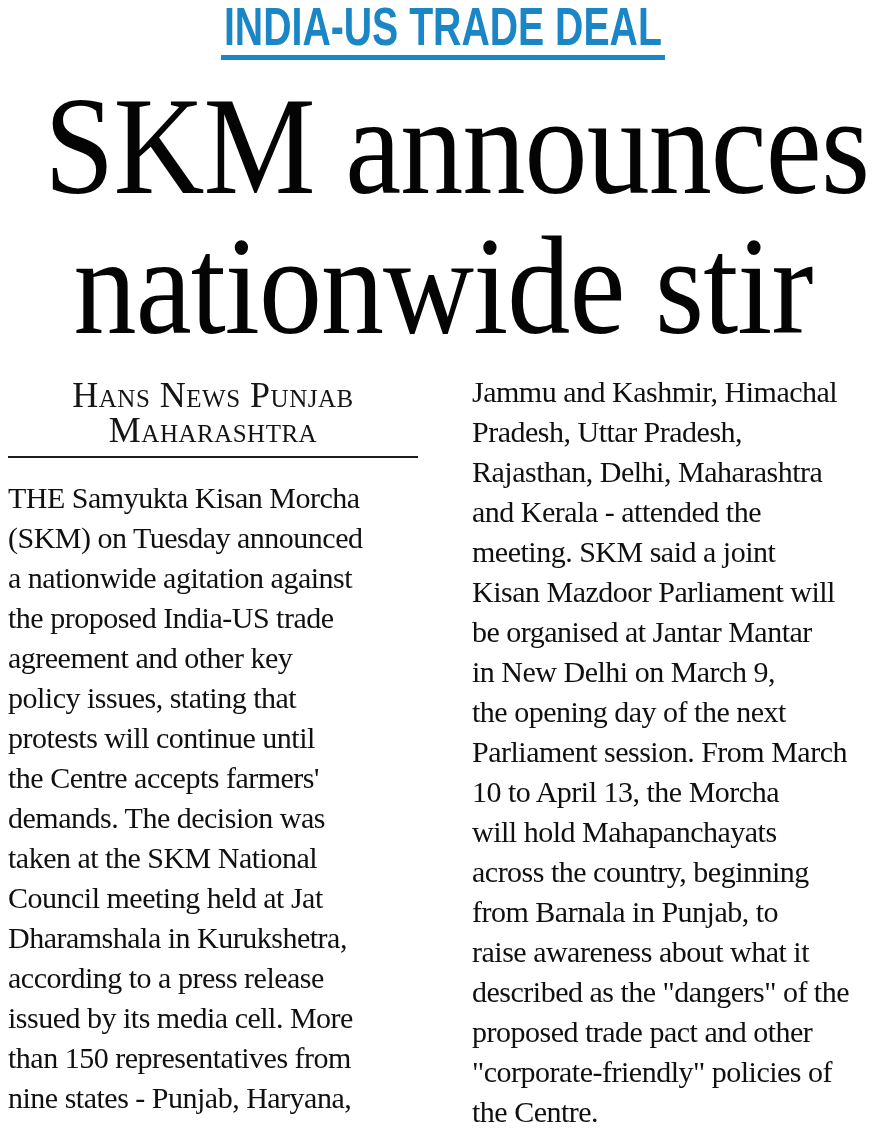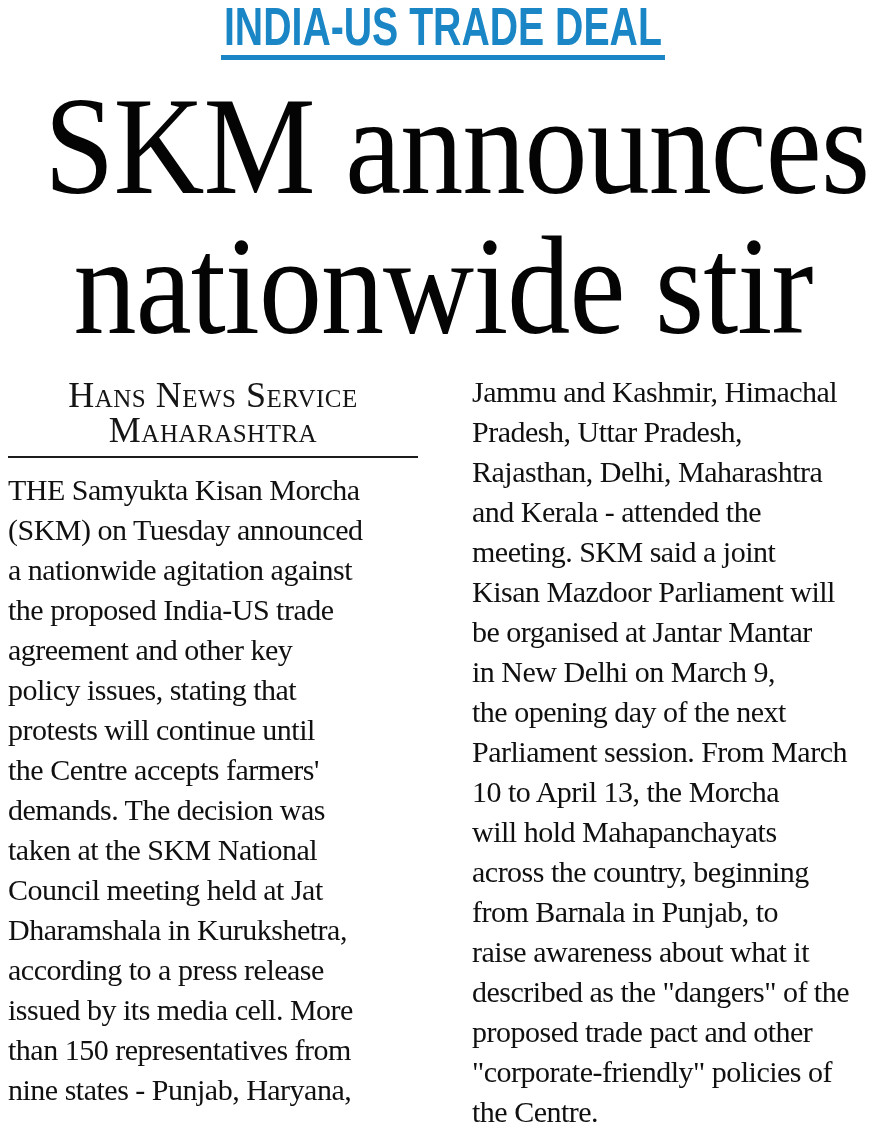--- a/index.html
+++ b/index.html
@@ -80,39 +80,39 @@
     width: 100%;
   }
 
   .body-text {
     font-size: 30px;
     line-height: 40px;
     letter-spacing: -0.5px;
     white-space: pre;
     color: #101010;
   }
-  .left-col .body-text { margin-top: 12px; }
+  .left-col .body-text { margin-top: 20px; }
 </style>
 </head>
 <body>
 
 <div class="page">
 
   <div class="kicker-wrap">
     <span class="kicker" style="color: rgb(26, 134, 198); border-bottom-color: rgb(26, 134, 198);">INDIA-US TRADE DEAL</span>
   </div>
 
   <h1 class="headline">
     <span class="hl-line">SKM announces</span>
     <span class="hl-line">nationwide stir</span>
   </h1>
 
   <div class="left-col">
     <div class="byline">
-      <div>Hans News Service</div>
+      <div>Hans News Punjab</div>
       <div>Maharashtra</div>
     </div>
     <hr class="rule">
     <div class="body-text">THE Samyukta Kisan Morcha
 (SKM) on Tuesday announced
 a nationwide agitation against
 the proposed India-US trade
 agreement and other key
 policy issues, stating that
 protests will continue until

